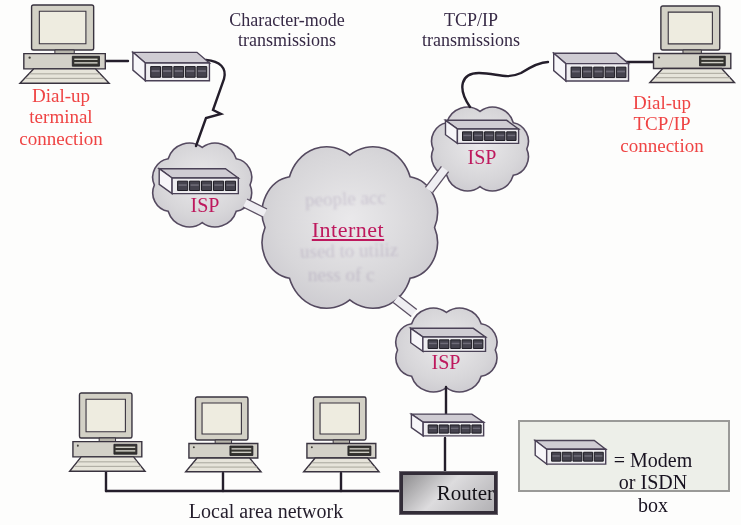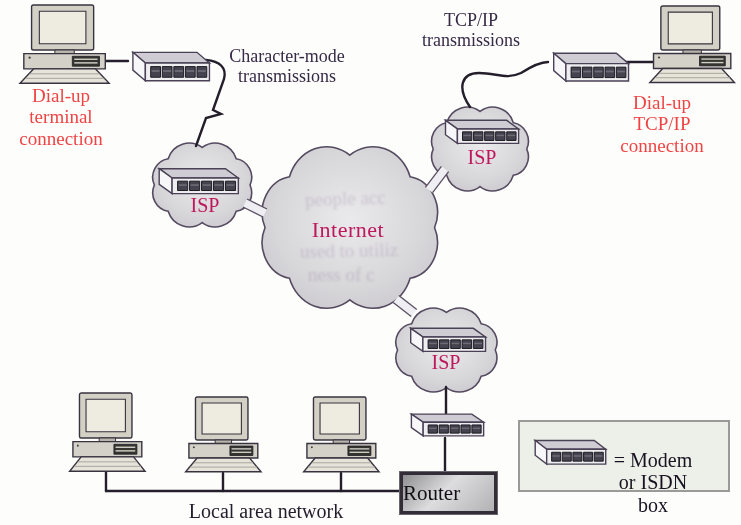--- a/index.html
+++ b/index.html
@@ -6,29 +6,29 @@
   body{width:741px;height:525px;background:#fdfdfc;overflow:hidden;
        font-family:"Liberation Serif","DejaVu Serif",serif;}
   #stage{position:relative;width:741px;height:525px;}
   #art{position:absolute;left:0;top:0;z-index:0;}
   #art path,#art rect,#art polygon,#art line,#art circle{vector-effect:non-scaling-stroke;}
   .label{position:absolute;white-space:pre-line;text-align:center;
          transform:translateX(-50%);line-height:1.12;z-index:2;}
   .lbl-purple{color:#372a46;font-size:18px;}
   .lbl-dark{color:#ef4444;font-size:19px;}
   .lbl-black{color:#be185d;}
-  .internet-lbl{font-size:22px;letter-spacing:.5px;}
+  .internet-lbl{font-size:22px;letter-spacing:.5px;text-decoration:underline;}
   .isp-lbl{font-size:20px;}
   .lan-lbl{font-size:20px;color:#241d2b;}
   .ghost{position:absolute;color:rgba(100,75,125,0.20);font-size:19px;
          filter:blur(1.1px);z-index:1;white-space:nowrap;}
   #router{position:absolute;left:400px;top:472px;width:97px;height:42px;
           box-sizing:border-box;border:3px solid #332d38;outline:1px solid #6a656e;
           background:linear-gradient(135deg,#8f8e90 0%,#dddcde 45%,#b2b1b4 100%);
-          display:flex;align-items:center;justify-content:flex-start;z-index:3;}
+          display:flex;align-items:center;justify-content:flex-end;z-index:3;}
   #router span{font-size:21px;color:#121016;}
   #legend{position:absolute;left:518px;top:420px;width:212px;height:72px;
           box-sizing:border-box;border:2px solid #9a9a98;background:#edefe9;
           z-index:3;}
 </style>
 </head>
 <body>
 
 <div id="stage">
 
@@ -126,21 +126,21 @@
     <use href="#pcSym" transform="translate(648,6) scale(0.92,0.88)"></use>
     <use href="#pcSym" transform="translate(68,393) scale(0.82,0.90)"></use>
     <use href="#pcSym" transform="translate(184,397) scale(0.82,0.86)"></use>
     <use href="#pcSym" transform="translate(302,397) scale(0.82,0.86)"></use>
   </svg>
 
   <span class="ghost" style="left:305px;top:188px;transform:rotate(-2deg);">people acc</span>
   <span class="ghost" style="left:300px;top:240px;transform:rotate(-1deg);">used to utiliz</span>
   <span class="ghost" style="left:308px;top:264px;">ness of c</span>
 
-  <div class="label lbl-purple" style="left:287px;top:10px;margin-top:36px;">Character-mode
+  <div class="label lbl-purple" style="left:287px;top:10px;">Character-mode
 transmissions</div>
   <div class="label lbl-purple" style="left:471px;top:10px;">TCP/IP
 transmissions</div>
   <div class="label lbl-dark" style="left:61px;top:85px;">Dial-up
 terminal
 connection</div>
   <div class="label lbl-dark" style="left:662px;top:92px;">Dial-up
 TCP/IP
 connection</div>
   <div class="label lbl-black internet-lbl" style="left:348px;top:218px;">Internet</div>

